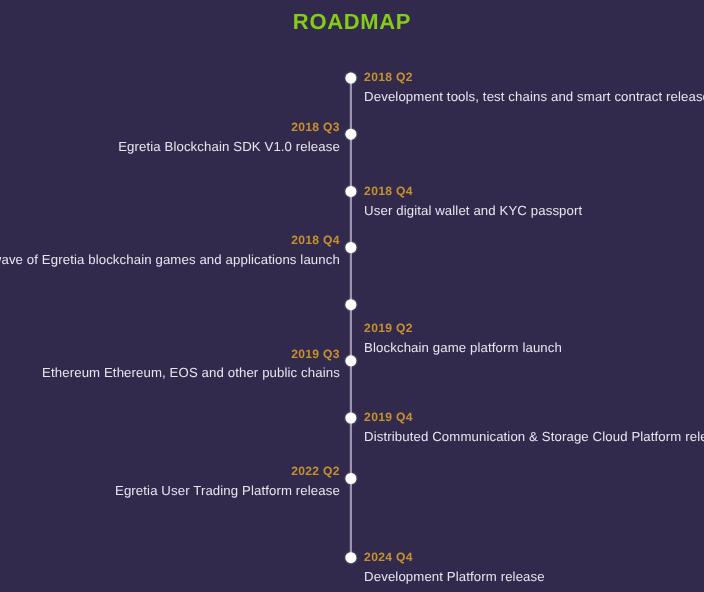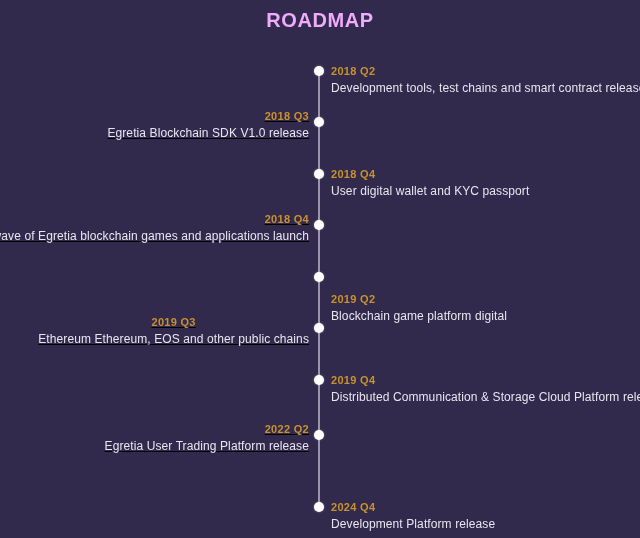--- a/index.html
+++ b/index.html
@@ -19,21 +19,21 @@
     position: relative;
     width: 640px;
     height: 538px;
   }
   .page-title {
     position: absolute;
     top: 6px;
     left: 0;
     width: 640px;
     text-align: center;
-    color: #f0abfc;
+    color: #84cc16;
     font-size: 20px;
     font-weight: 700;
     letter-spacing: 0.6px;
     line-height: 28px;
   }
 
   
   .timeline {
     position: absolute;
     left: 0;
@@ -63,21 +63,20 @@
   .milestone {
     position: absolute;
   }
   .milestone.right {
     left: 331px;
     text-align: left;
   }
   .milestone.left {
     right: 331px;
     text-align: right;
-    text-decoration: underline;
   }
   .quarter {
     color: #c8912f;
     font-size: 11px;
     font-weight: 700;
     line-height: 14px;
     letter-spacing: 0.3px;
     white-space: nowrap;
   }
   .desc {
@@ -120,25 +119,25 @@
 
     <div class="node" style="top:220px;"></div>
     <div class="milestone left" style="top:212px;">
       <div class="quarter">2018 Q4</div>
       <div class="desc">First wave of Egretia blockchain games and applications launch</div>
     </div>
 
     <div class="node" style="top:272px;"></div>
     <div class="milestone right" style="top:270px;margin-top:22px;">
       <div class="quarter">2019 Q2</div>
-      <div class="desc">Blockchain game platform digital</div>
+      <div class="desc">Blockchain game platform launch</div>
     </div>
 
     <div class="node" style="top:323px;"></div>
-    <div class="milestone left" style="top:315px;text-align:center;">
+    <div class="milestone left" style="top:315px;">
       <div class="quarter">2019 Q3</div>
       <div class="desc">Ethereum Ethereum, EOS and other public chains</div>
     </div>
 
     <div class="node" style="top:375px;"></div>
     <div class="milestone right" style="top:373px;">
       <div class="quarter">2019 Q4</div>
       <div class="desc">Distributed Communication &amp; Storage Cloud Platform release</div>
     </div>
 

